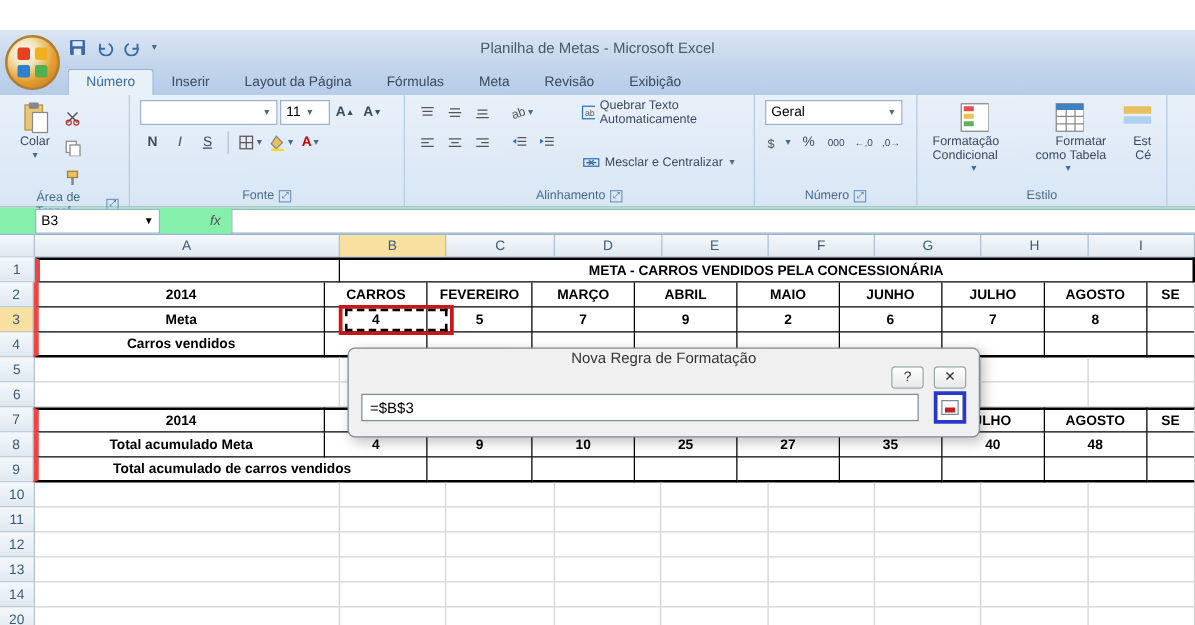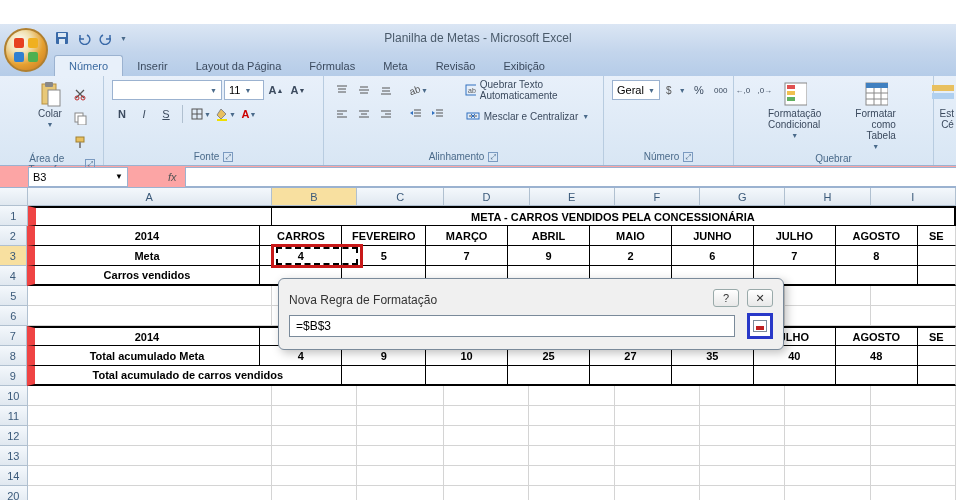--- a/index.html
+++ b/index.html
@@ -18,49 +18,49 @@
 .tab-row { height: 24px; background: linear-gradient(#c3d5ec, #b5cce8); display: flex; align-items: flex-end; padding-left: 54px; }
 .tab { padding: 4px 14px; font-size: 11px; color: #3b4a5e; cursor: pointer; border-radius: 3px 3px 0 0; }
 .tab.active { background: #e8f0fa; border: 1px solid #9bb2d0; border-bottom: none; color: #3b6aa0; }
 
 
 .ribbon { height: 90px; background: linear-gradient(#e8f0fa, #d8e6f4); border-bottom: 1px solid #9bb2d0; display: flex; padding-left: 4px; }
 .ribbon-group { border-right: 1px solid #b8cce0; padding: 4px 8px 2px; display: flex; flex-direction: column; justify-content: space-between; }
 .group-label { font-size: 10px; color: #4a6a8a; text-align: center; padding: 1px 0; display: flex; align-items: center; justify-content: center; gap: 4px; }
 .group-label .expand { width: 10px; height: 10px; border: 1px solid #7a9ac0; font-size: 7px; line-height: 8px; }
 .group-content { display: flex; gap: 4px; align-items: flex-start; flex: 1; }
-.big-btn { display: flex; flex-direction: column; align-items: center; gap: 2px; padding: 2px 4px; cursor: pointer; font-size: 10px; color: #3b4a5e; margin-left: 22px; }
+.big-btn { display: flex; flex-direction: column; align-items: center; gap: 2px; padding: 2px 4px; cursor: pointer; font-size: 10px; color: #3b4a5e; }
 .icon-box { width: 24px; height: 24px; display: flex; align-items: center; justify-content: center; }
 .small-row { display: flex; gap: 2px; align-items: center; }
 .small-btn { min-width: 20px; height: 20px; border: 1px solid transparent; display: flex; align-items: center; justify-content: center; cursor: pointer; font-size: 11px; color: #3b4a5e; }
 .combo { height: 20px; border: 1px solid #9bb2d0; background: #fff; font-size: 11px; padding: 0 4px; display: flex; align-items: center; gap: 4px; }
 .dd-arrow { font-size: 7px; color: #4a6a8a; }
 
 
-.formula-row { height: 22px; background: #fca5a5; border-bottom: 1px solid #9bb2d0; display: flex; align-items: center; }
+.formula-row { height: 22px; background: #86efac; border-bottom: 1px solid #9bb2d0; display: flex; align-items: center; }
 .name-box { width: 100px; height: 20px; border: 1px solid #9bb2d0; background: #fff; margin-left: 28px; display: flex; align-items: center; padding: 0 4px; font-size: 11px; }
 .name-box .dd { margin-left: auto; font-size: 8px; }
 .fx-label { margin: 0 8px 0 40px; font-style: italic; font-size: 11px; color: #555; }
 .formula-input { flex: 1; height: 20px; border: 1px solid #9bb2d0; border-right: none; background: #fff; }
 
 
 .grid-area { position: relative; background: #fff; }
 .col-headers { display: flex; height: 18px; background: linear-gradient(#f4f8fc, #e0e8f0); border-bottom: 1px solid #b0c0d0; }
 .corner { width: 28px; border-right: 1px solid #b0c0d0; background: linear-gradient(#f4f8fc, #e0e8f0); }
 .col-h { border-right: 1px solid #b0c0d0; text-align: center; font-size: 11px; color: #3b5a7a; line-height: 18px; cursor: pointer; }
 .col-h.sel { background: #f8e0a0; }
 .row { display: flex; height: 20px; }
 .row-h { width: 28px; border-right: 1px solid #b0c0d0; border-bottom: 1px solid #b0c0d0; background: linear-gradient(#f4f8fc, #e0e8f0); text-align: center; font-size: 11px; color: #3b5a7a; line-height: 20px; cursor: pointer; }
 .row-h.sel { background: #f8e0a0; }
 .cell { border-right: 1px solid #d4d4d4; border-bottom: 1px solid #d4d4d4; font-size: 11px; padding: 0 4px; display: flex; align-items: center; overflow: hidden; white-space: nowrap; }
 
 
 .bt2 { border-top: 2px solid #000; }
 .bb2 { border-bottom: 2px solid #000; }
-.bl2 { border-left: 8px solid #ef4444; }
+.bl2 { border-left: 4px solid #ef4444; }
 .br1b { border-right: 1px solid #000; }
 .bb1b { border-bottom: 1px solid #000; }
 .bold { font-weight: bold; }
 .center { justify-content: center; }
 
 
 .cA { width: 246px; }
 .cB { width: 86px; }
 .cC { width: 88px; }
 .cD { width: 86px; }
@@ -88,21 +88,21 @@
 .dialog {
   position: absolute;
   left: 278px; top: 278px;
   width: 506px;
   background: #f0f0f0;
   border: 1px solid #7a8a9a;
   border-radius: 6px;
   box-shadow: 3px 3px 10px rgba(0,0,0,0.25);
   z-index: 200;
 }
-.dlg-title { height: 28px; display: flex; align-items: flex-end; padding: 0 10px; font-size: 12px; color: #333; }
+.dlg-title { height: 28px; display: flex; align-items: center; padding: 0 10px; font-size: 12px; color: #333; flex-direction: column; }
 .dlg-title-btns { margin-left: auto; display: flex; gap: 8px; }
 .dlg-tbtn { width: 26px; height: 18px; border: 1px solid #9aa; border-radius: 3px; background: linear-gradient(#fff,#e8e8e8); text-align: center; line-height: 16px; font-size: 11px; cursor: pointer; }
 .dlg-body { padding: 6px 10px 10px; display: flex; gap: 12px; align-items: center; }
 .dlg-input { flex: 1; height: 22px; border: 1px solid #7a8a9a; background: #fff; padding: 0 6px; font-size: 12px; }
 .dlg-collapse { width: 26px; height: 26px; border: 3px solid #2838c8; background: #fff; display: flex; align-items: center; justify-content: center; cursor: pointer; }
 .dlg-collapse-inner { width: 14px; height: 12px; border: 1px solid #7a8a9a; position: relative; }
 .dlg-collapse-inner::after { content:""; position:absolute; left:2px; right:2px; bottom:1px; height:4px; background:#c02020; }
 
 .fill-handle { position: absolute; width: 6px; height: 6px; background: #000; cursor: crosshair; }
 
@@ -312,21 +312,21 @@
           <div class="small-btn">
               <svg width="14" height="14">
                 <line x1="5" y1="3" x2="12" y2="3" stroke="#555"></line>
                 <line x1="5" y1="6" x2="12" y2="6" stroke="#555"></line>
                 <line x1="5" y1="9" x2="12" y2="9" stroke="#555"></line>
                 <path d="M1 4 L4 6 L1 8 Z" fill="#3070c0"></path>
               </svg>
             </div>
         </div>
       </div>
-      <div style="display:flex;flex-direction:column;gap:6px;margin-left:8px">
+      <div style="display:flex;flex-direction:column;gap:20px;margin-left:8px">
         <div class="small-btn" style="width:auto;padding:0 4px">
           <svg width="14" height="14">
               <rect x="1" y="2" width="12" height="10" fill="none" stroke="#3070c0"></rect>
               <text x="3" y="10" font-size="7" fill="#555">ab</text>
             </svg>
           <span style="margin-left:4px;font-size:10px">Quebrar Texto Automaticamente</span>
         </div>
         <div class="small-btn" style="width:auto;padding:0 4px">
           <svg width="14" height="14">
               <rect x="1" y="4" width="12" height="6" fill="none" stroke="#3070c0"></rect>
@@ -338,21 +338,21 @@
         </div>
       </div>
     </div>
     <div class="group-label">
         <span>Alinhamento</span>
         <span class="expand">⤢</span>
       </div>
   </div>
 
   <div class="ribbon-group" style="width:130px">
-    <div class="group-content" style="flex-direction:row;gap:4px">
+    <div class="group-content" style="flex-direction:column;gap:4px">
       <div class="combo" style="width:110px">
           <span>Geral</span>
           <span class="dd-arrow" style="margin-left:auto">▼</span>
         </div>
       <div class="small-row">
         <div class="small-btn">
             <svg width="14" height="14">
               <text x="1" y="11" font-size="10" fill="#555">$</text>
             </svg>
             <span class="dd-arrow">▼</span>
@@ -401,21 +401,21 @@
         <div class="icon-box">
             <svg width="26" height="26">
               <rect x="2" y="4" width="22" height="6" fill="#e8c060"></rect>
               <rect x="2" y="12" width="22" height="6" fill="#b0d0f0"></rect>
             </svg>
           </div>
         <span style="font-size:10px;text-align:right;line-height:11px">Est Cé</span>
       </div>
     </div>
     <div class="group-label">
-        <span>Quebrar</span>
+        <span>Estilo</span>
       </div>
   </div>
 </div>
 
 <div class="formula-row">
   <div class="name-box">
       <span>B3</span>
       <span class="dd">▼</span>
     </div>
   <span class="fx-label">fx</span>

